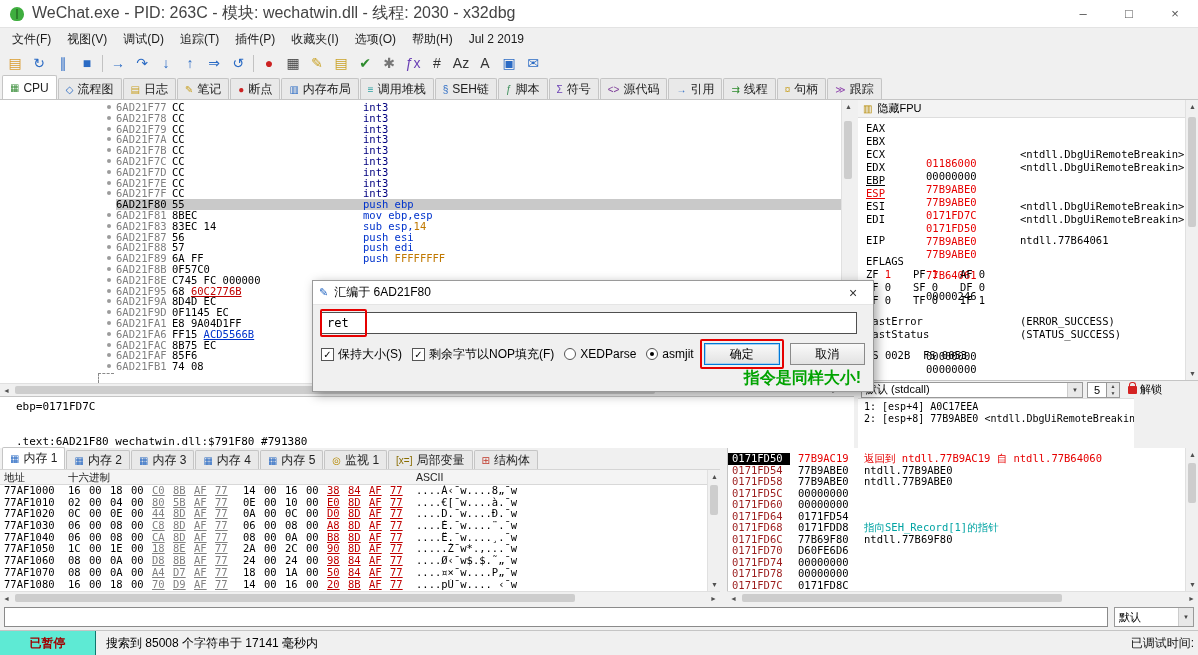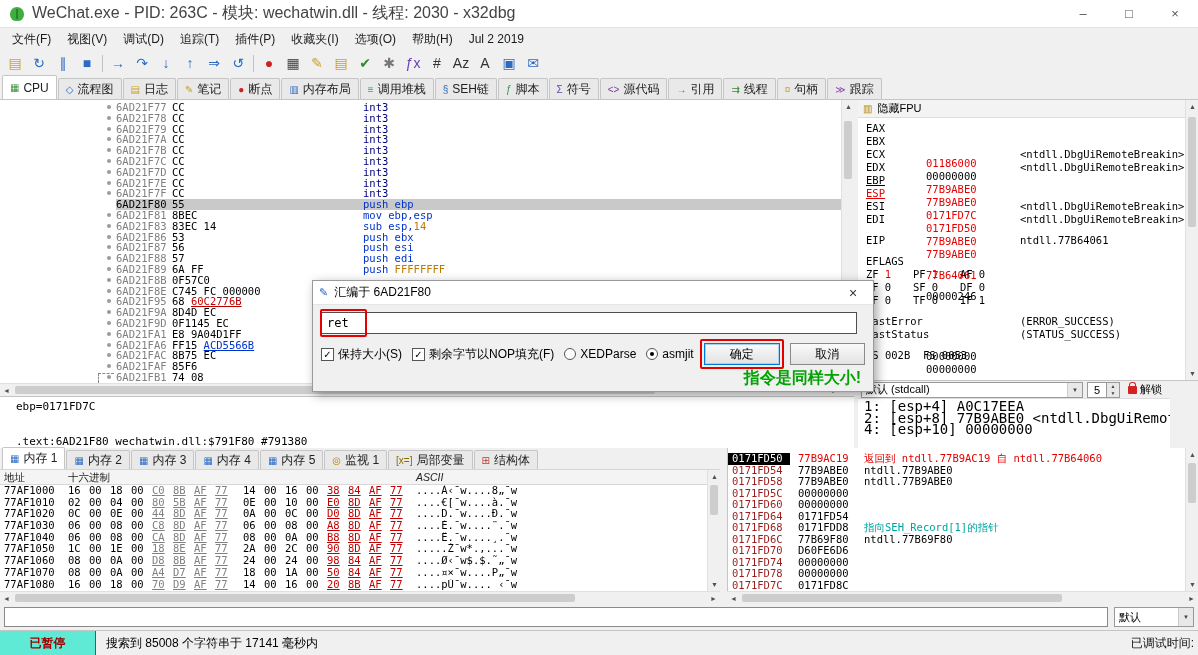--- a/index.html
+++ b/index.html
@@ -85,32 +85,32 @@
 .combo{height:16px;background:#fff;border:1px solid #999;display:flex;align-items:center;padding-left:4px;font-size:11px;}
 .combo-arrow{margin-left:auto;width:15px;height:100%;background:#e8e8e8;border-left:1px solid #ccc;display:flex;align-items:center;justify-content:center;font-size:6px;color:#444;}
 .call-combo{width:222px;margin-right:4px;}
 .spin{display:flex;margin-right:8px;}
 .spin-val{width:20px;height:16px;border:1px solid #999;background:#fff;text-align:center;line-height:15px;font-size:11px;}
 .spin-btns{display:flex;flex-direction:column;width:13px;border:1px solid #999;border-left:none;background:#e8e8e8;}
 .spin-btns span{height:7px;display:flex;align-items:center;justify-content:center;font-size:5px;color:#444;}
 .unlock{display:flex;align-items:center;}
 .lock-icon{width:9px;height:8px;background:#d42222;border-radius:1px;margin-right:3px;position:relative;}
 .lock-icon::before{content:"";position:absolute;left:1px;top:-4px;width:5px;height:4px;border:1.5px solid #d42222;border-bottom:none;border-radius:3px 3px 0 0;}
-.args{position:absolute;left:858px;top:398px;width:312px;height:50px;background:#fff;border-top:1px solid #ddd;font-size:14px;padding:2px 0 0 6px;overflow:hidden;}
+.args{position:absolute;left:858px;top:398px;width:276px;height:50px;background:#fff;border-top:1px solid #ddd;font-size:10px;padding:2px 0 0 6px;overflow:hidden;}
 .arow{height:11.5px;line-height:11.5px;white-space:pre;}
 
 
 .btabs-strip{position:absolute;left:0;top:448px;width:727px;height:22px;background:#f0f0f0;display:flex;align-items:flex-end;padding-left:2px;border-bottom:1px solid #d5d5d5;}
 .btab{height:19px;}
 .btab.active{height:22px;background:#fff;}
 .dump{position:absolute;left:0;top:470px;width:707px;height:121px;background:#fff;overflow:hidden;}
 .dump-head{display:flex;height:15px;line-height:15px;background:#f4f4f4;border-bottom:1px solid #d8d8d8;font-size:10.5px;color:#222;font-family:"Liberation Sans",sans-serif;}
 .dh-addr{width:64px;padding-left:4px;flex:none;}
 .dh-hex{width:352px;flex:none;padding-left:4px;}
-.dh-ascii{flex:1;font-style:italic;}
+.dh-ascii{flex:1;}
 .dump-row{display:flex;height:11.7px;line-height:11.7px;font-size:10.5px;white-space:pre;}
 .du-addr{width:64px;padding-left:4px;flex:none;}
 .du-hex{width:352px;flex:none;display:flex;padding-left:4px;}
 .byte{width:13px;margin-right:8px;flex:none;}
 .byte.gap8{margin-left:7px;}
 .byte.p1{color:#808080;text-decoration:underline;}
 .byte.p2{color:#c00000;text-decoration:underline;}
 .du-ascii{flex:1;overflow:hidden;}
 
 
@@ -275,21 +275,20 @@
         <div class="drow"><div class="dgut"><span class="dot"></span></div><div class="daddr">6AD21F79</div><div class="dbytes">CC</div><div class="dinstr"><span class="c-int3">int3</span></div></div>
         <div class="drow"><div class="dgut"><span class="dot"></span></div><div class="daddr">6AD21F7A</div><div class="dbytes">CC</div><div class="dinstr"><span class="c-int3">int3</span></div></div>
         <div class="drow"><div class="dgut"><span class="dot"></span></div><div class="daddr">6AD21F7B</div><div class="dbytes">CC</div><div class="dinstr"><span class="c-int3">int3</span></div></div>
         <div class="drow"><div class="dgut"><span class="dot"></span></div><div class="daddr">6AD21F7C</div><div class="dbytes">CC</div><div class="dinstr"><span class="c-int3">int3</span></div></div>
         <div class="drow"><div class="dgut"><span class="dot"></span></div><div class="daddr">6AD21F7D</div><div class="dbytes">CC</div><div class="dinstr"><span class="c-int3">int3</span></div></div>
         <div class="drow"><div class="dgut"><span class="dot"></span></div><div class="daddr">6AD21F7E</div><div class="dbytes">CC</div><div class="dinstr"><span class="c-int3">int3</span></div></div>
         <div class="drow"><div class="dgut"><span class="dot"></span></div><div class="daddr">6AD21F7F</div><div class="dbytes">CC</div><div class="dinstr"><span class="c-int3">int3</span></div></div>
         <div class="drow sel"><div class="dgut"></div><div class="daddr">6AD21F80</div><div class="dbytes">55</div><div class="dinstr"><span class="c-mn">push ebp</span></div></div>
         <div class="drow"><div class="dgut"><span class="dot"></span></div><div class="daddr">6AD21F81</div><div class="dbytes">8BEC</div><div class="dinstr"><span class="c-mn">mov ebp,esp</span></div></div>
         <div class="drow"><div class="dgut"><span class="dot"></span></div><div class="daddr">6AD21F83</div><div class="dbytes">83EC 14</div><div class="dinstr"><span class="c-mn">sub esp,</span><span class="c-imm">14</span></div></div>
-        <div class="drow"><div class="dgut"><span class="dot"></span></div><div class="daddr">6AD21F86</div><div class="dbytes">53</div><div class="dinstr"><span class="c-mn">push ebx</span></div></div>
         <div class="drow"><div class="dgut"><span class="dot"></span></div><div class="daddr">6AD21F87</div><div class="dbytes">56</div><div class="dinstr"><span class="c-mn">push esi</span></div></div>
         <div class="drow"><div class="dgut"><span class="dot"></span></div><div class="daddr">6AD21F88</div><div class="dbytes">57</div><div class="dinstr"><span class="c-mn">push edi</span></div></div>
         <div class="drow"><div class="dgut"><span class="dot"></span></div><div class="daddr">6AD21F89</div><div class="dbytes">6A FF</div><div class="dinstr"><span class="c-mn">push </span><span class="c-imm">FFFFFFFF</span></div></div>
         <div class="drow"><div class="dgut"><span class="dot"></span></div><div class="daddr">6AD21F8B</div><div class="dbytes">0F57C0</div><div class="dinstr"></div></div>
         <div class="drow"><div class="dgut"><span class="dot"></span></div><div class="daddr">6AD21F8E</div><div class="dbytes">C745 FC 000000</div><div class="dinstr"></div></div>
         <div class="drow"><div class="dgut"><span class="dot"></span></div><div class="daddr">6AD21F95</div><div class="dbytes">68 <span class="u-red">60C2776B</span></div><div class="dinstr"></div></div>
         <div class="drow"><div class="dgut"><span class="dot"></span></div><div class="daddr">6AD21F9A</div><div class="dbytes">8D4D EC</div><div class="dinstr"></div></div>
         <div class="drow"><div class="dgut"><span class="dot"></span></div><div class="daddr">6AD21F9D</div><div class="dbytes">0F1145 EC</div><div class="dinstr"></div></div>
         <div class="drow"><div class="dgut"><span class="dot"></span></div><div class="daddr">6AD21FA1</div><div class="dbytes">E8 9A04D1FF</div><div class="dinstr"></div></div>
         <div class="drow"><div class="dgut"><span class="dot"></span></div><div class="daddr">6AD21FA6</div><div class="dbytes">FF15 <span class="u-blue">ACD5566B</span></div><div class="dinstr"></div></div>
@@ -375,21 +374,20 @@
     <div class="unlock">
       <span class="lock-icon"></span>
       <span>解锁</span>
     </div>
   </div>
 
   <div class="args">
     <div>
         <div class="arow">1: [esp+4] A0C17EEA</div>
         <div class="arow">2: [esp+8] 77B9ABE0 &lt;ntdll.DbgUiRemoteBreakin&gt;</div>
-        <div class="arow">4: [esp+10] 00000000</div>
       </div>
   </div>
 
   <div class="btabs-strip">
       <div class="mtab btab active">
         <span class="ticon" style="color: rgb(43, 107, 196);">▦</span>
         <span class="tlabel">内存 1</span>
       </div>
       <div class="mtab btab">
         <span class="ticon" style="color: rgb(43, 107, 196);">▦</span>

